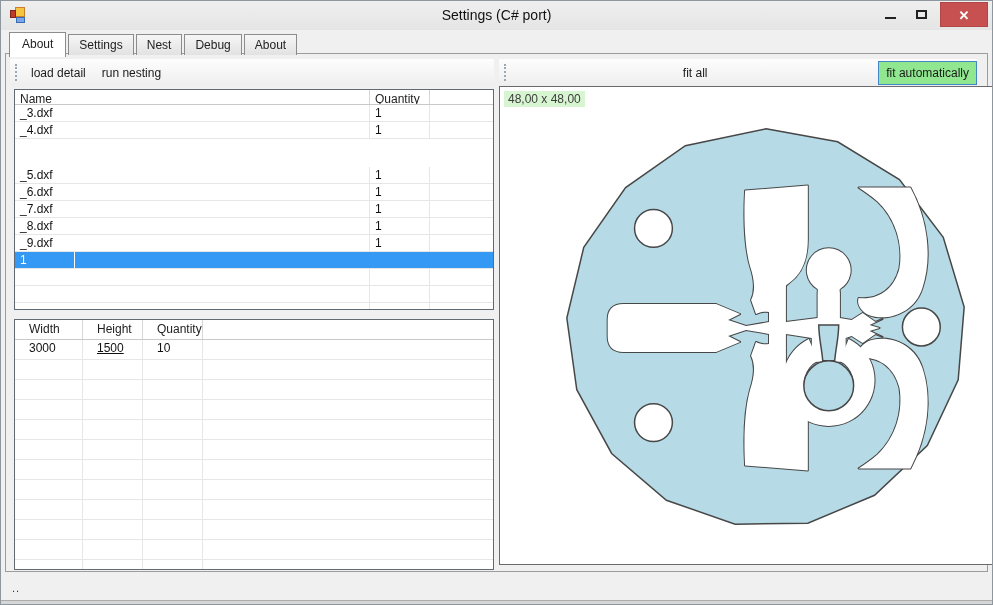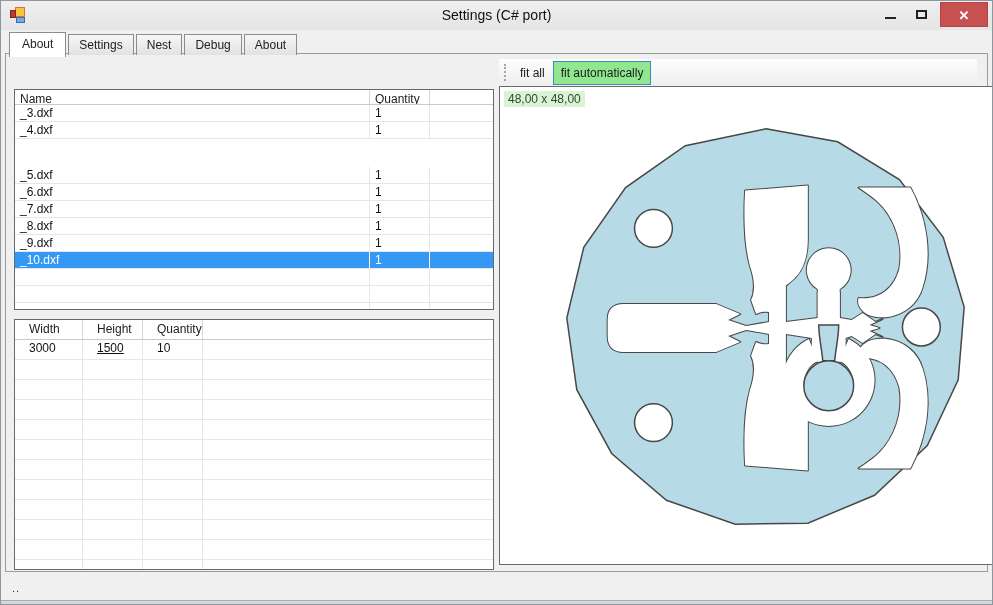--- a/index.html
+++ b/index.html
@@ -34,21 +34,21 @@
     background:linear-gradient(#f6f6f6,#e2e2e2); border:1px solid #8c8c8c; border-bottom:none;
     margin-right:2px; color:#222; position:relative; }
   .tab.active { background:#fff; padding:4px 12px 6px; top:0px; margin-bottom:-2px; z-index:4; }
   
   .tabpage { position:absolute; left:4px; right:4px; top:52px; bottom:32px;
     border:1px solid #9c9c9c; background:#f0f0f0; }
   
   .toolstrip { position:absolute; height:27px; background:linear-gradient(#fdfdfd,#eeeeee);
     display:flex; align-items:center; padding-left:3px; }
   .ts-left  { left:4px;  top:5px;  width:484px; }
-  .ts-right { left:493px; top:5px; width:478px; }
+  .ts-right { left:493px; top:5px; width:478px;justify-content:space-between; }
   .grip { width:3px; height:17px; border-left:2px dotted #99a8b6; margin:0 5px 0 2px; }
   .ts-btn { padding:4px 7px; color:#1a1a1a; border:1px solid transparent; }
   .ts-btn.checked { background:var(--button_checked_bg); border:1px solid var(--button_checked_border); }
   
   .grid { position:absolute; background:#fff; border:1px solid #5f6a73; overflow:hidden; }
   .grid-parts  { left:8px; top:35px;  width:480px; height:221px; }
   .grid-sheets { left:8px; top:265px; width:480px; height:251px; }
   .g-header { display:flex; background:#fff; border-bottom:1px solid #c9c9c9; }
   .g-hcell { padding:2px 4px 2px 5px; border-right:1px solid #d6d6d6; color:#222; overflow:hidden; white-space:nowrap; }
   .g-row { display:flex; border-bottom:1px solid #e6e6e6; background:#fff; }
@@ -83,20 +83,25 @@
     <div class="title">Settings (C# port)</div>
     <div class="winbtn min"><span class="glyph-min"></span></div>
     <div class="winbtn max"><span class="glyph-max"></span></div>
     <div class="winbtn close"><span class="glyph-close">✕</span></div>
   </div>
 
   <div class="tabstrip" id="tabstrip"><span class="tab active">About</span><span class="tab">Settings</span><span class="tab">Nest</span><span class="tab">Debug</span><span class="tab">About</span></div>
 
   <div class="tabpage">
 
+    <div class="toolstrip ts-left">
+      <span class="grip"></span>
+      <span class="ts-btn">load detail</span>
+      <span class="ts-btn">run nesting</span>
+    </div>
 
     <div class="grid grid-parts" id="grid-parts">
         <div class="g-header" style="height: 15px;">
           <div class="g-hcell" style="width: 355px;">Name</div>
           <div class="g-hcell" style="width: 60px;">Quantity</div>
           <div class="g-hcell g-filler"></div>
         </div>
         <div class="g-row" style="height: 17px;">
           <div class="g-cell" style="width: 355px;">_3.dxf</div>
           <div class="g-cell" style="width: 60px;">1</div>
@@ -126,21 +131,20 @@
           <div class="g-cell" style="width: 355px;">_8.dxf</div>
           <div class="g-cell" style="width: 60px;">1</div>
           <div class="g-cell g-filler"></div>
         </div>
         <div class="g-row" style="height: 17px;">
           <div class="g-cell" style="width: 355px;">_9.dxf</div>
           <div class="g-cell" style="width: 60px;">1</div>
           <div class="g-cell g-filler"></div>
         </div>
         <div class="g-row selected" style="height: 17px;">
-          <div class="g-cell" style="width: 355px;">_10.dxf</div>
           <div class="g-cell" style="width: 60px;">1</div>
           <div class="g-cell g-filler"></div>
         </div>
         <div class="g-row" style="height: 17px;">
           <div class="g-cell" style="width: 355px;"></div>
           <div class="g-cell" style="width: 60px;"></div>
           <div class="g-cell g-filler"></div>
         </div>
         <div class="g-row" style="height: 17px;">
           <div class="g-cell" style="width: 355px;"></div>

